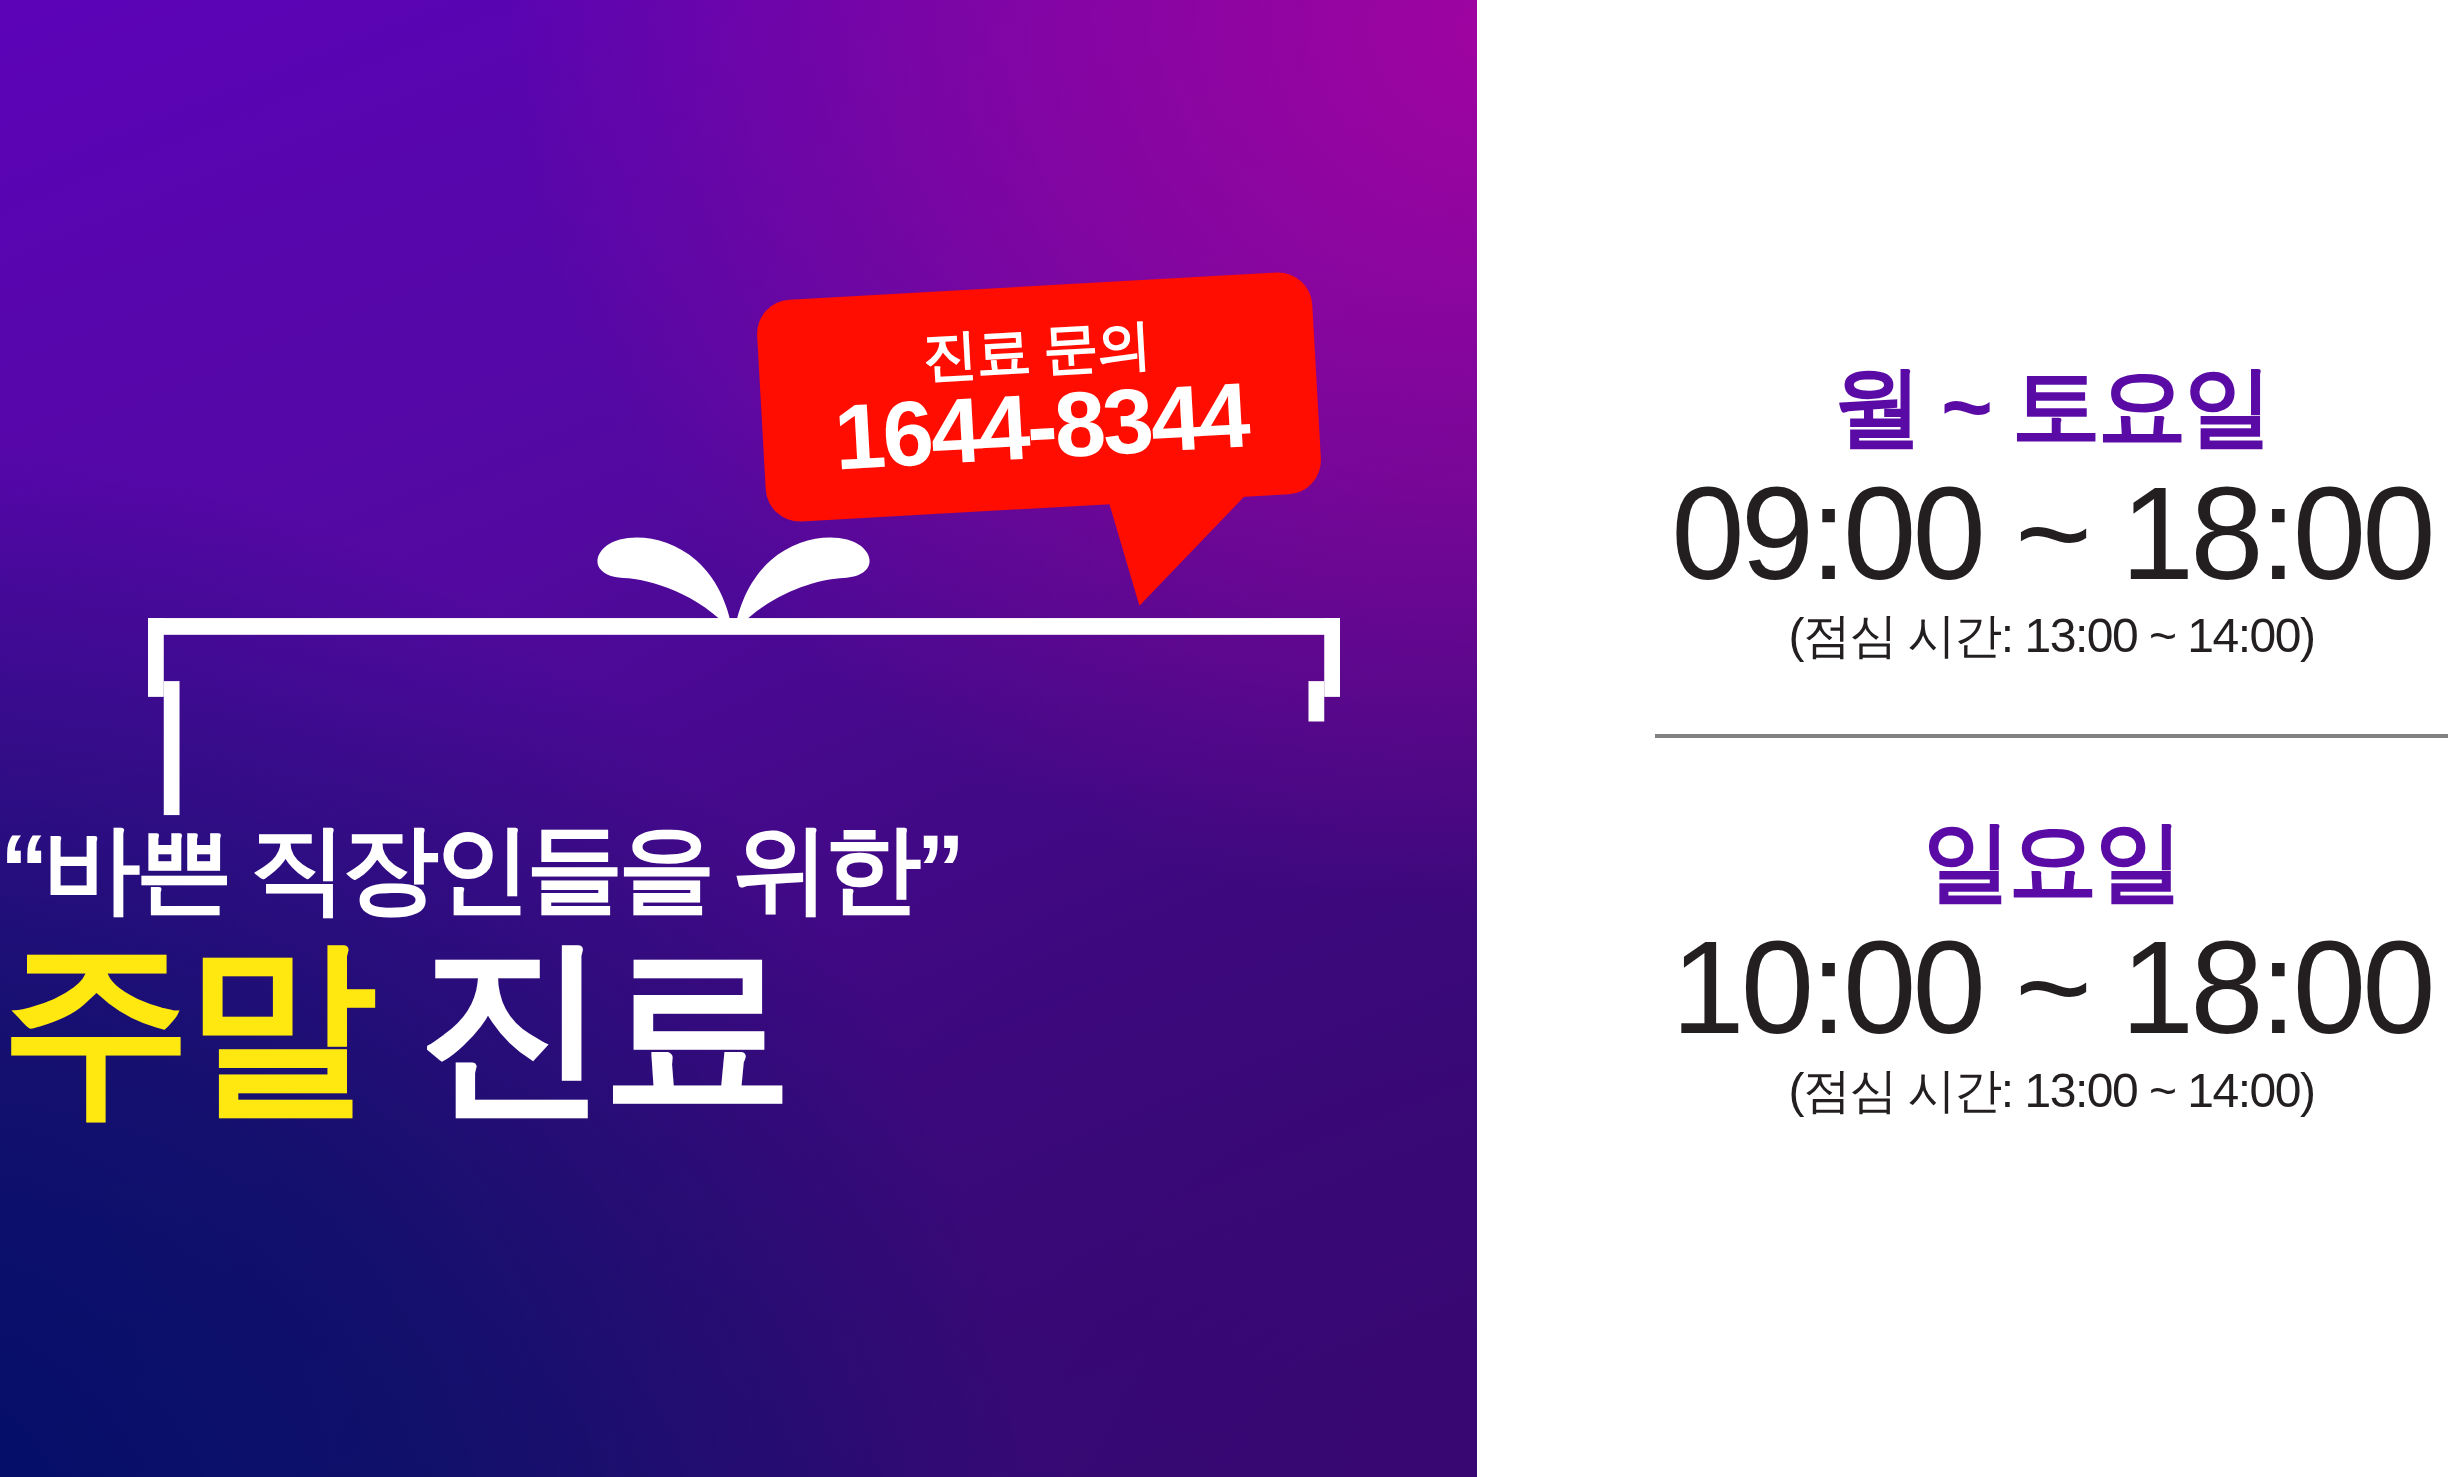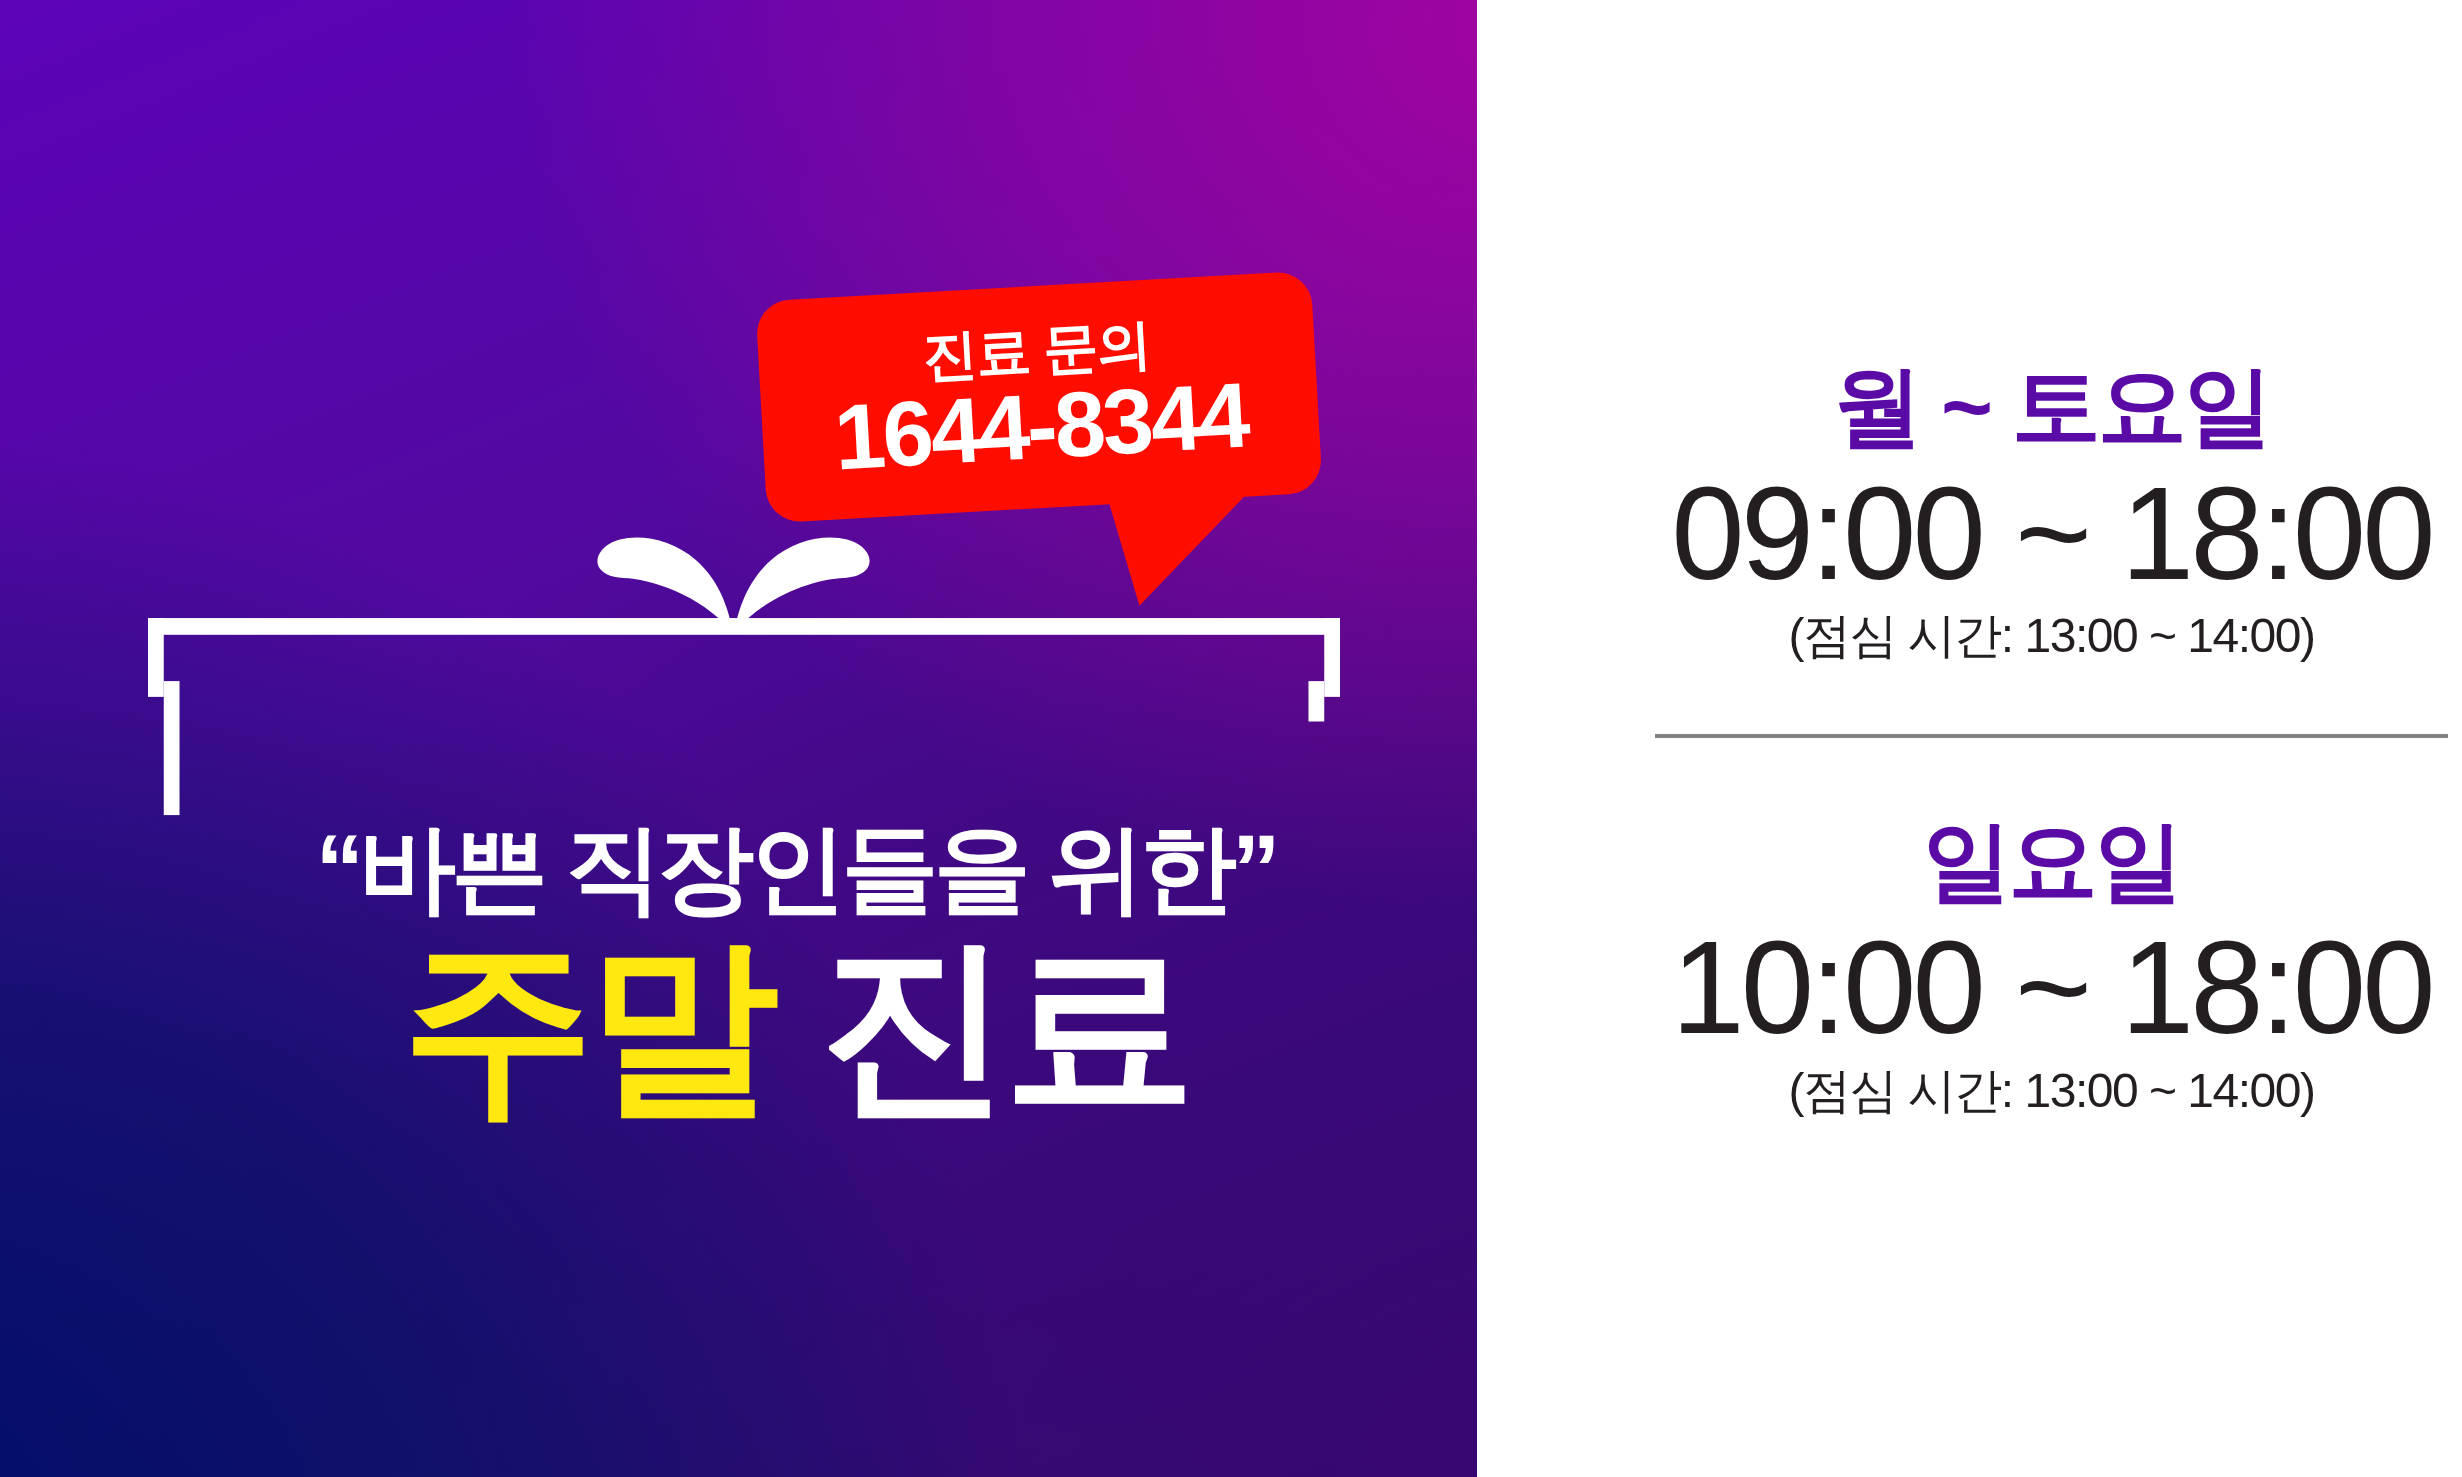--- a/index.html
+++ b/index.html
@@ -82,21 +82,21 @@
     font-size:92px;
     font-weight:900;
     letter-spacing:-3px;
   }
 
   
   #headline{
     position:absolute;
     left:0; top:820px;
     width:1591px;
-    text-align:center;
+    text-align:left;
     line-height:1;
   }
   #headline-sub{
     display:block;
     color:#ffffff;
     font-size:97px;
     font-weight:700;
     letter-spacing:-4.9px;
     white-space:nowrap;
   }

